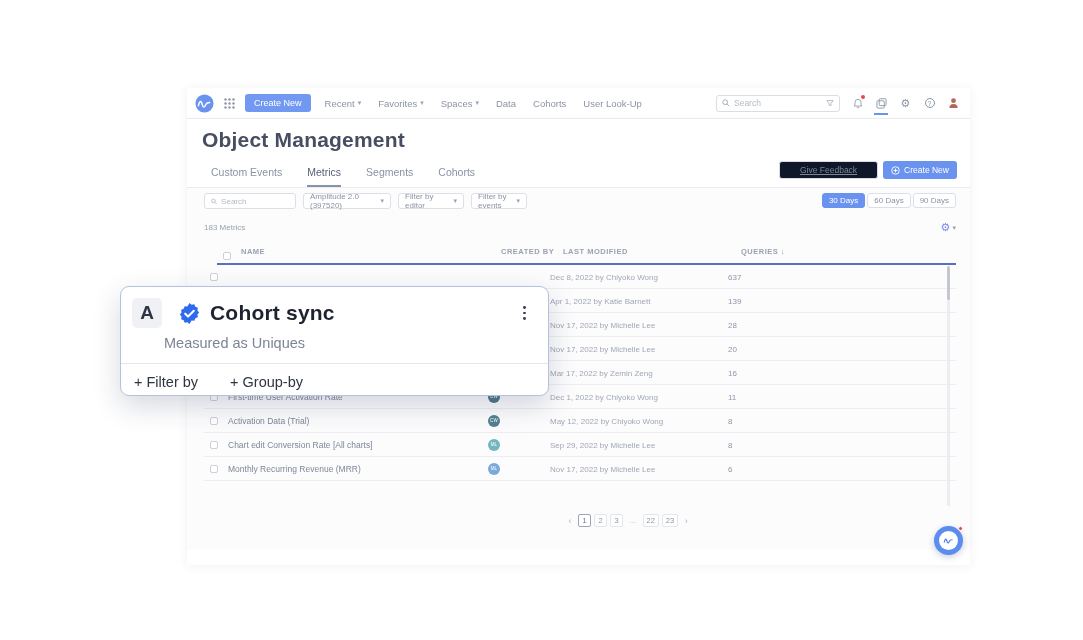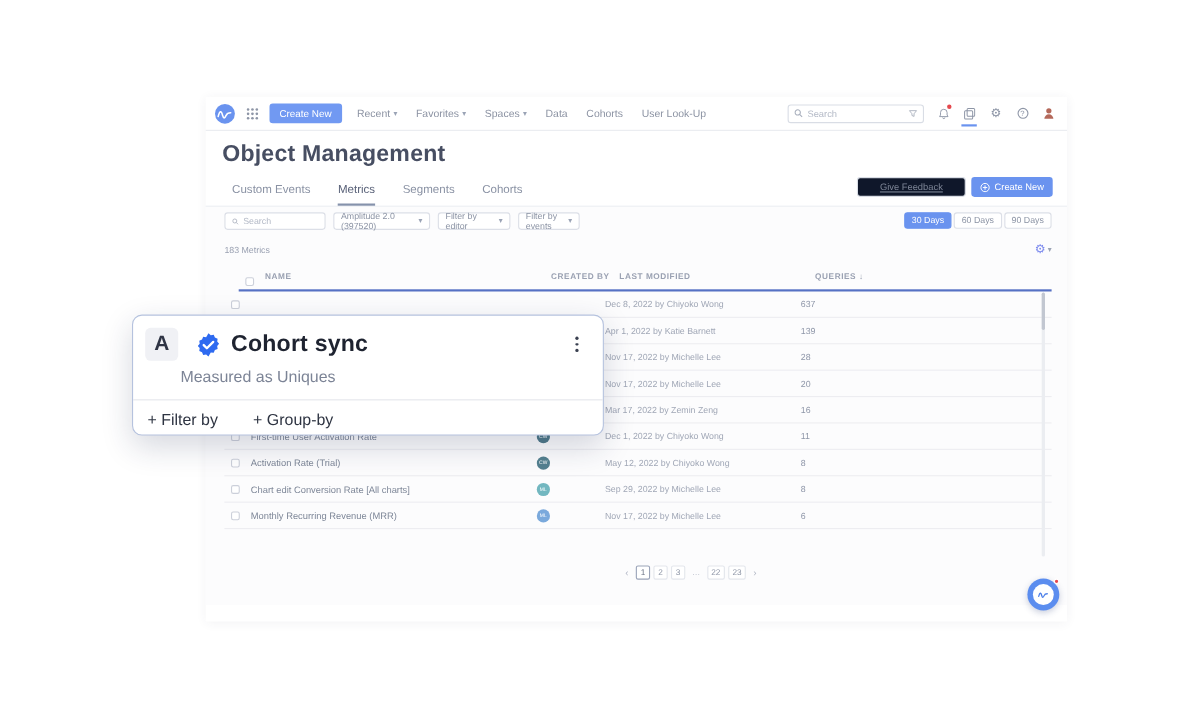--- a/index.html
+++ b/index.html
@@ -346,21 +346,21 @@
         <div class="trow">
           <span class="checkbox"></span>
           <span class="cell-name">First-time User Activation Rate</span>
           <span class="avatar" style="background: rgb(79, 122, 138);">CW</span>
           <span class="cell-date">Dec 1, 2022 by Chiyoko Wong</span>
           <span class="cell-queries">11</span>
         </div>
 
         <div class="trow">
           <span class="checkbox"></span>
-          <span class="cell-name">Activation Rate (Trial)</span>
+          <span class="cell-name">Activation Data (Trial)</span>
           <span class="avatar" style="background: rgb(83, 128, 143);">CW</span>
           <span class="cell-date">May 12, 2022 by Chiyoko Wong</span>
           <span class="cell-queries">8</span>
         </div>
 
         <div class="trow">
           <span class="checkbox"></span>
           <span class="cell-name">Chart edit Conversion Rate [All charts]</span>
           <span class="avatar" style="background: rgb(114, 183, 192);">ML</span>
           <span class="cell-date">Sep 29, 2022 by Michelle Lee</span>

